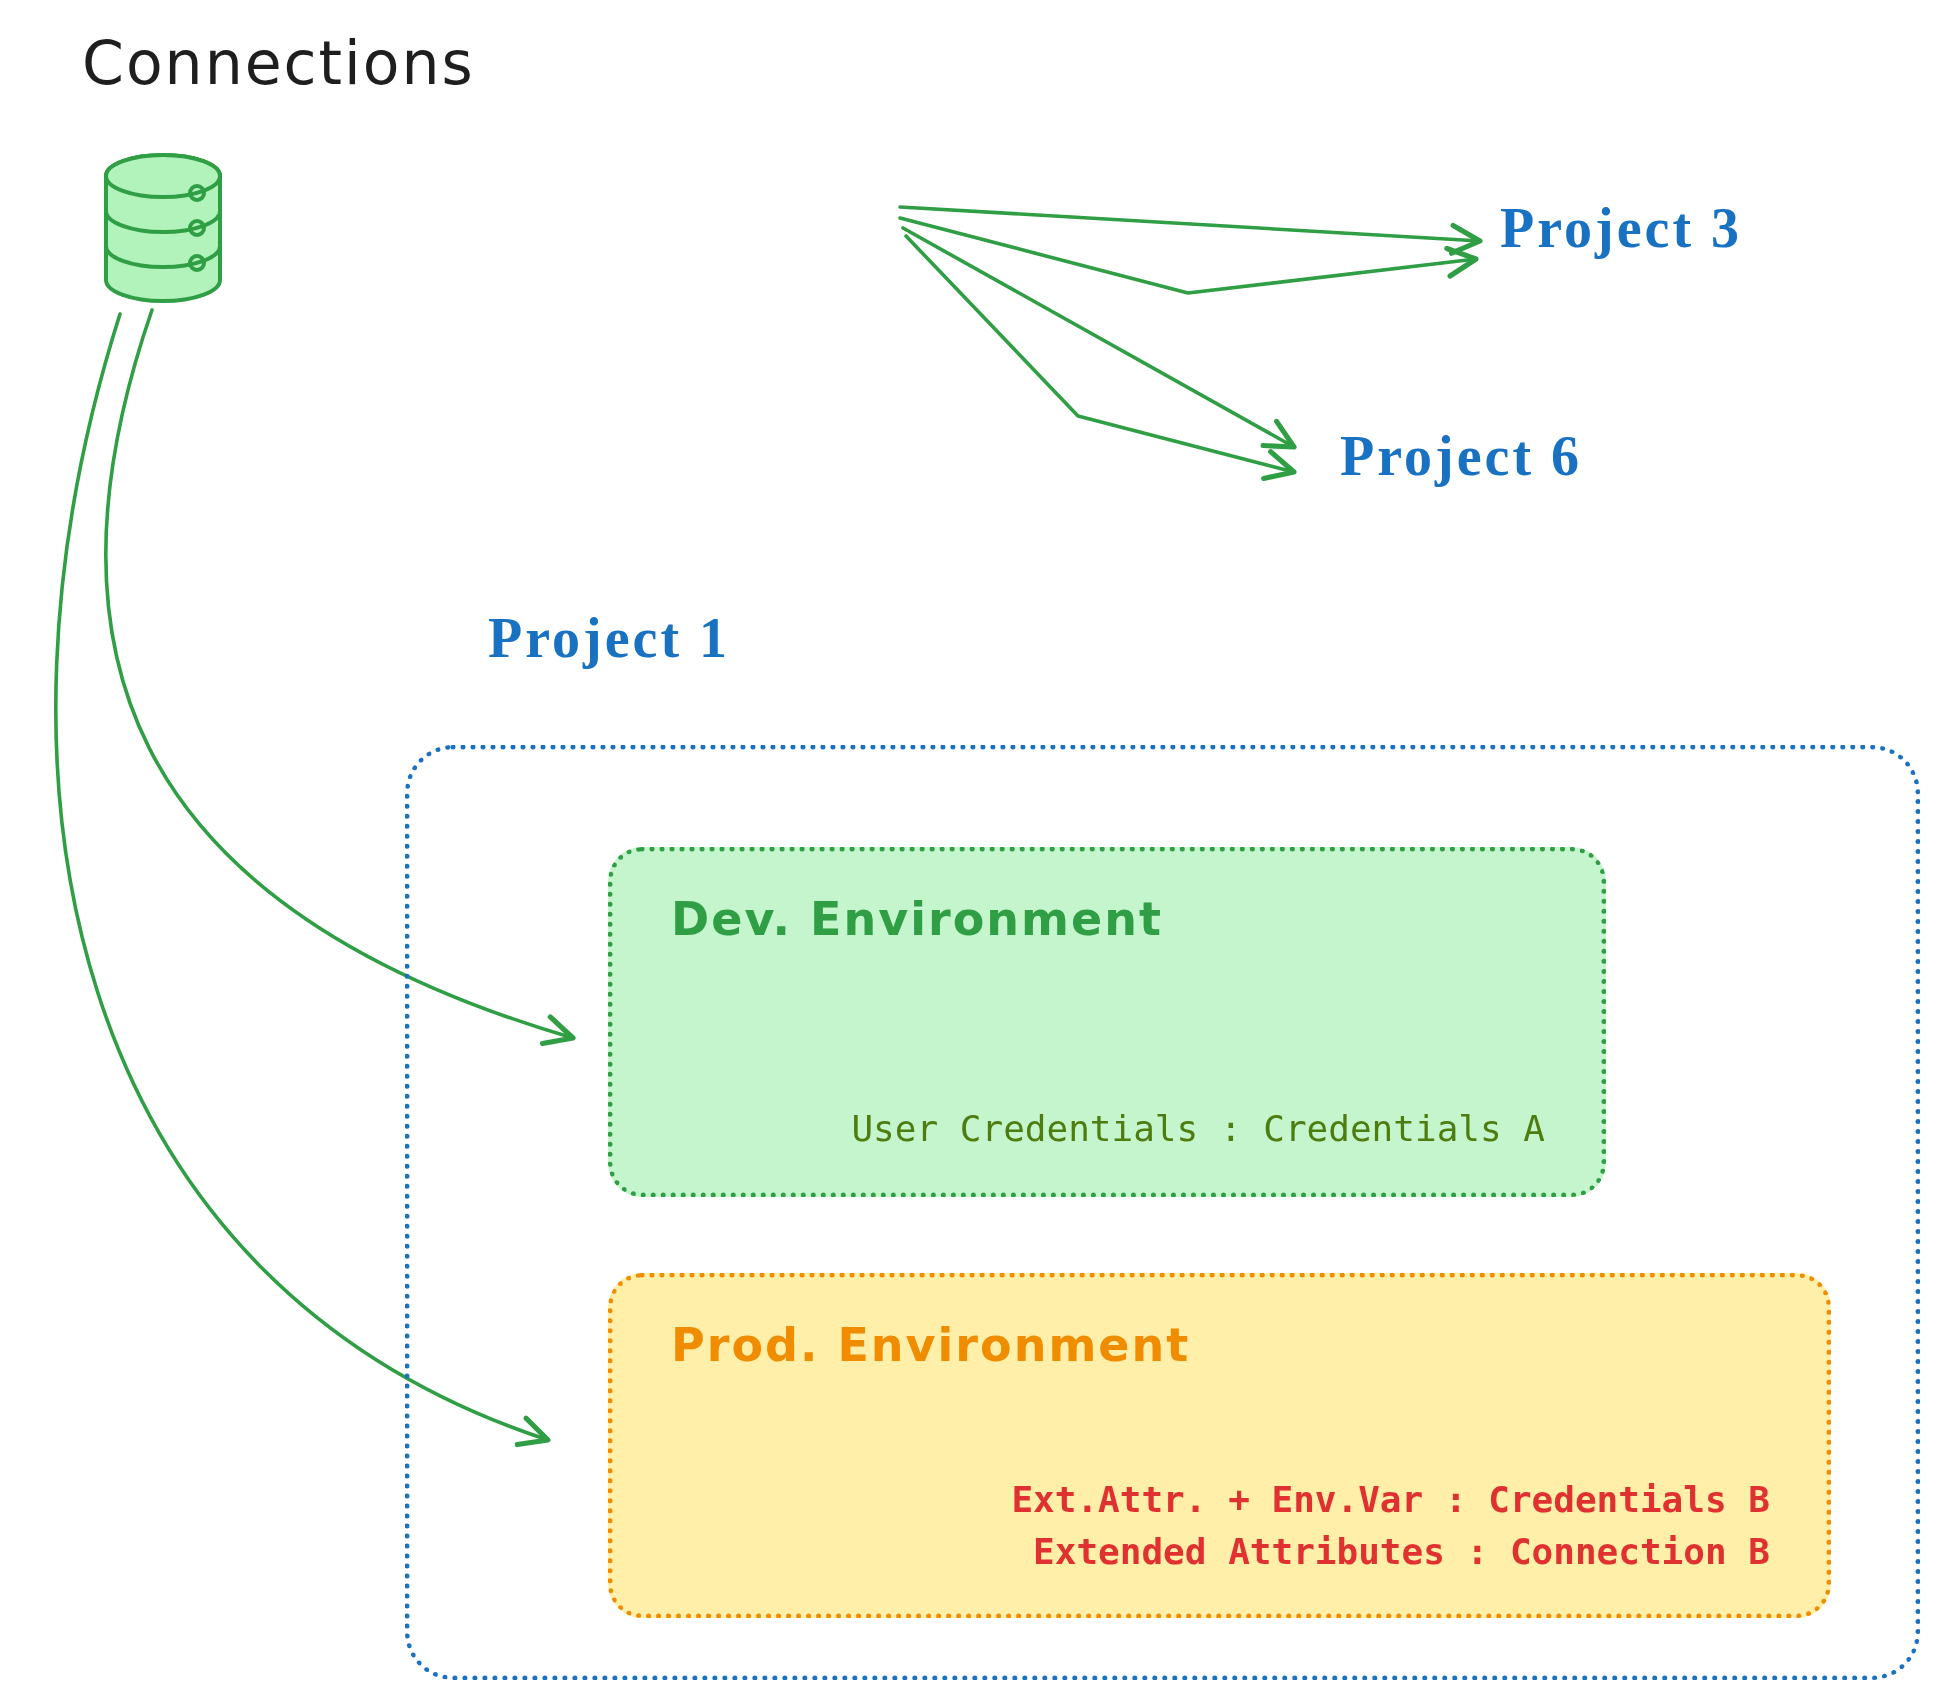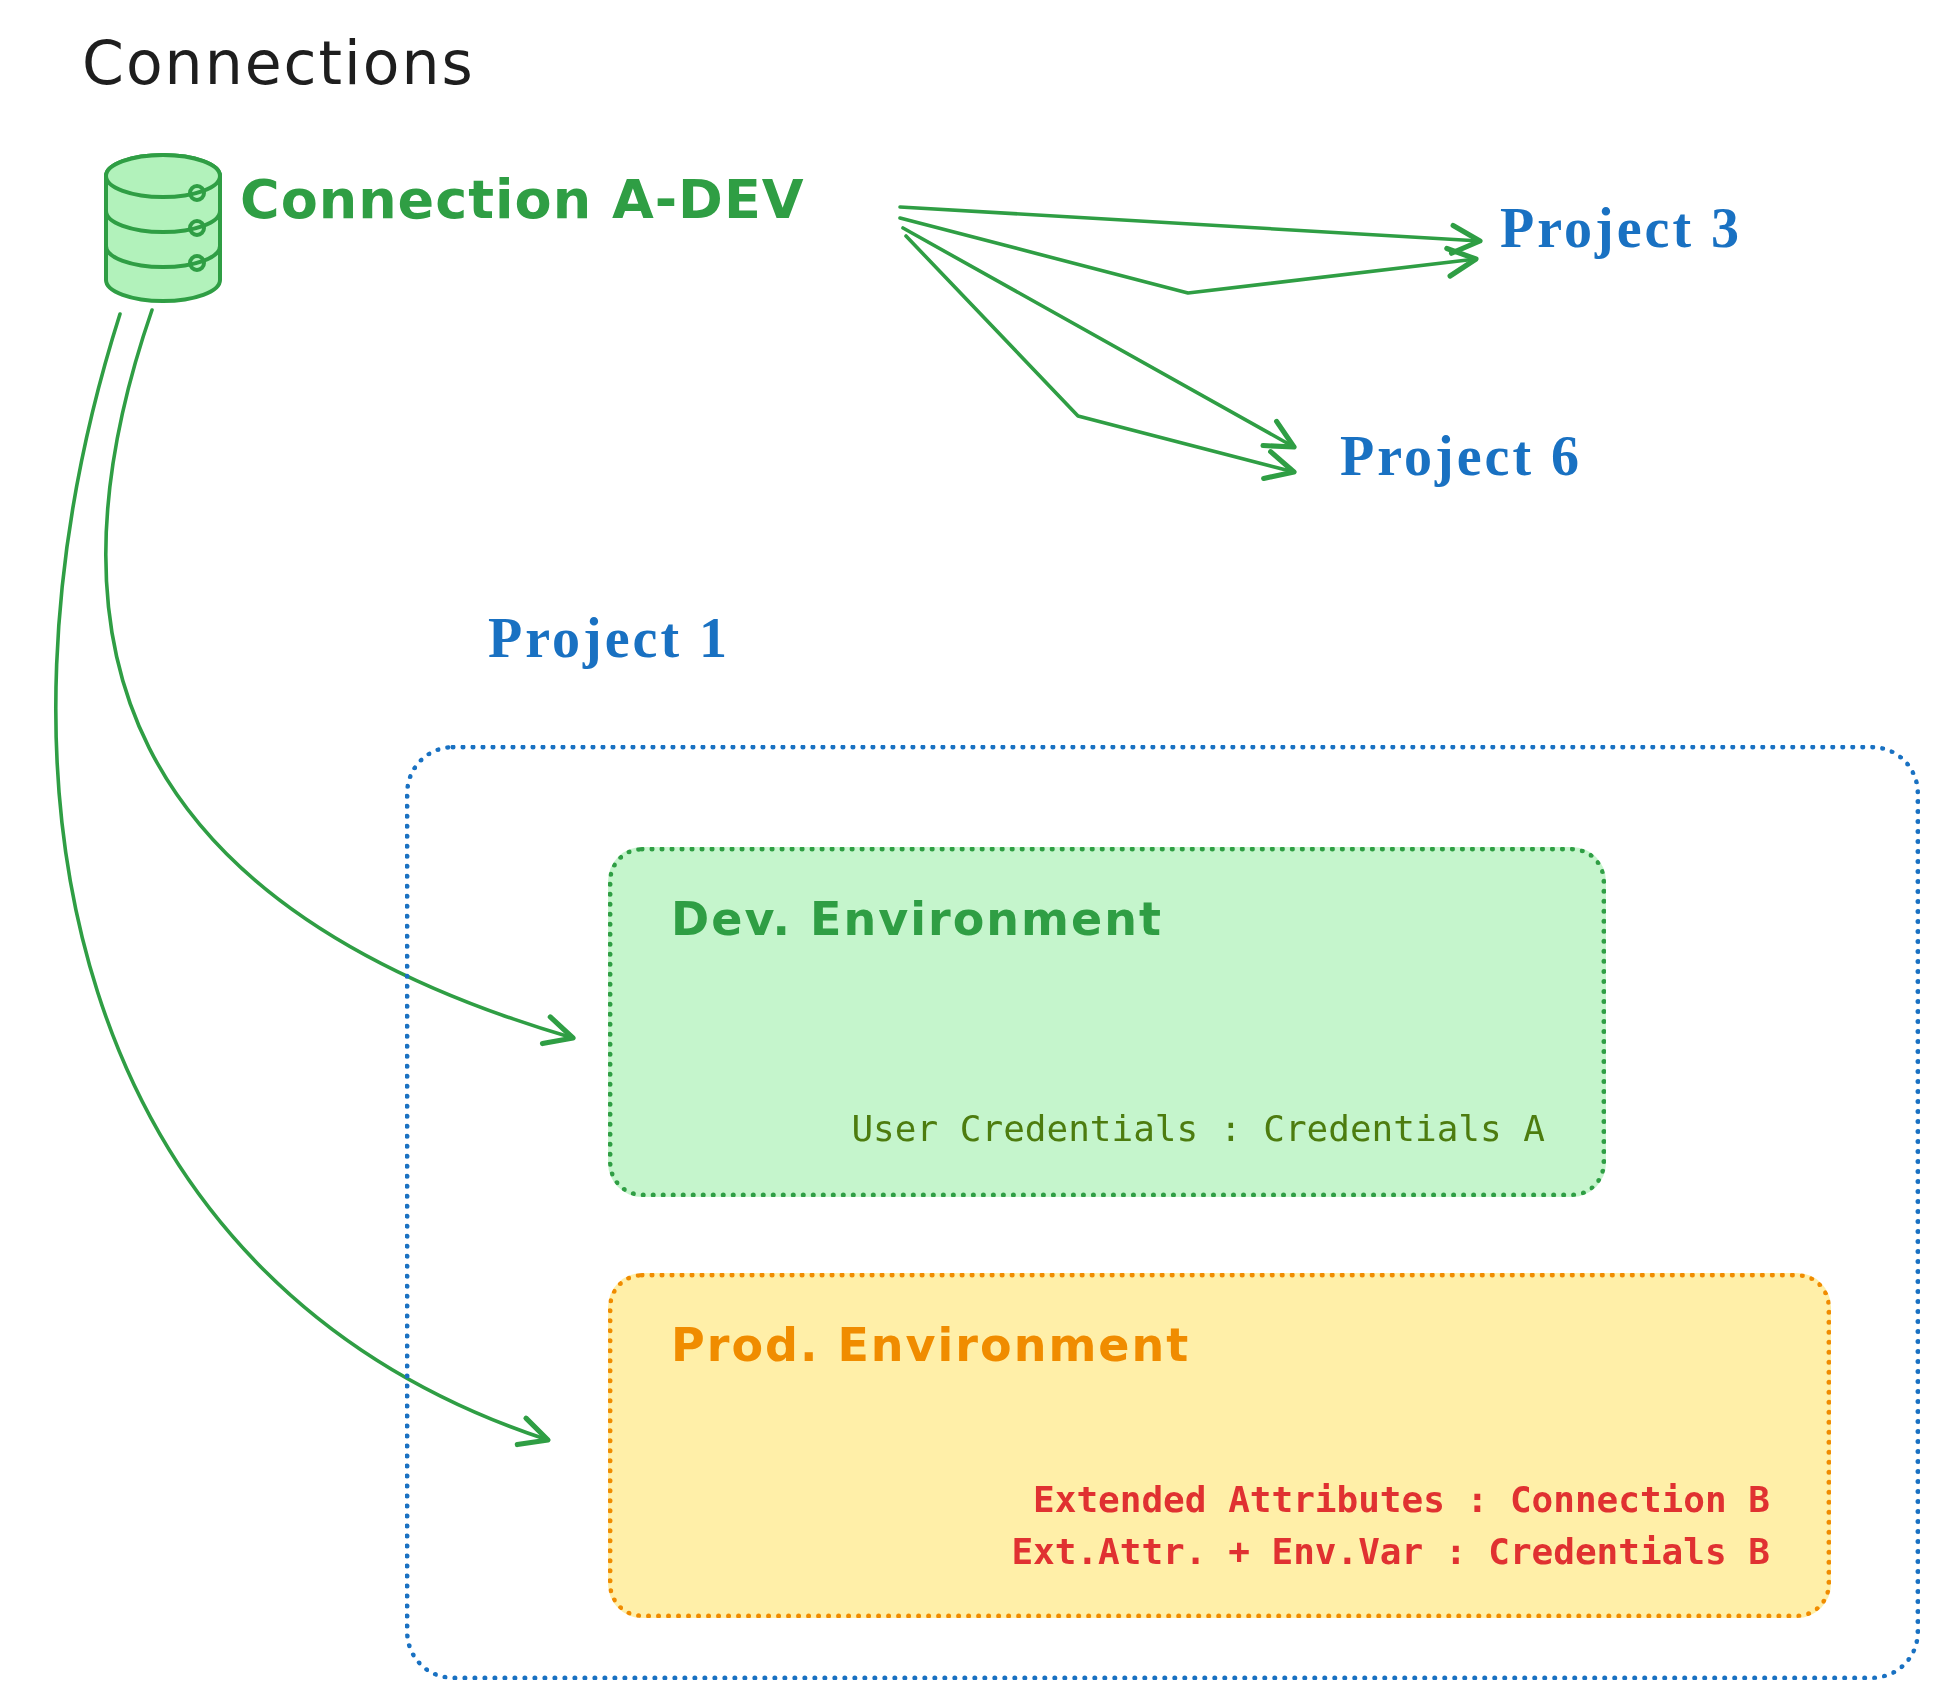--- a/index.html
+++ b/index.html
@@ -135,36 +135,35 @@
       <path d="M106 211 A57 21 0 0 0 220 211" fill="none"></path>
       <path d="M106 246 A57 21 0 0 0 220 246" fill="none"></path>
       <circle cx="197" cy="193" r="7" fill="none"></circle>
       <circle cx="197" cy="228" r="7" fill="none"></circle>
       <circle cx="197" cy="263" r="7" fill="none"></circle>
     </g>
   </svg>
 
   <div class="abs title">Connections</div>
 
-  <div class="abs connection-label">Connection A-DEV</div>
 
   <div class="abs blue-label project3-label">Project 3</div>
 
   <div class="abs blue-label project2-label">Project 6</div>
 
   <div class="abs blue-label project1-label">Project 1</div>
 
   <div class="abs project1-box"></div>
 
   <div class="abs env-box dev-box">
     <div class="env-title dev-title">Dev. Environment</div>
     <div class="dev-cred mono">User Credentials : Credentials A</div>
   </div>
 
   <div class="abs env-box prod-box">
     <div class="env-title prod-title">Prod. Environment</div>
     <div class="prod-cred mono">
+      <div>Ext.Attr. + Env.Var : Credentials B</div>
       <div>Extended Attributes : Connection B</div>
-      <div>Ext.Attr. + Env.Var : Credentials B</div>
     </div>
   </div>
 
 </div>
 
 </body></html>

